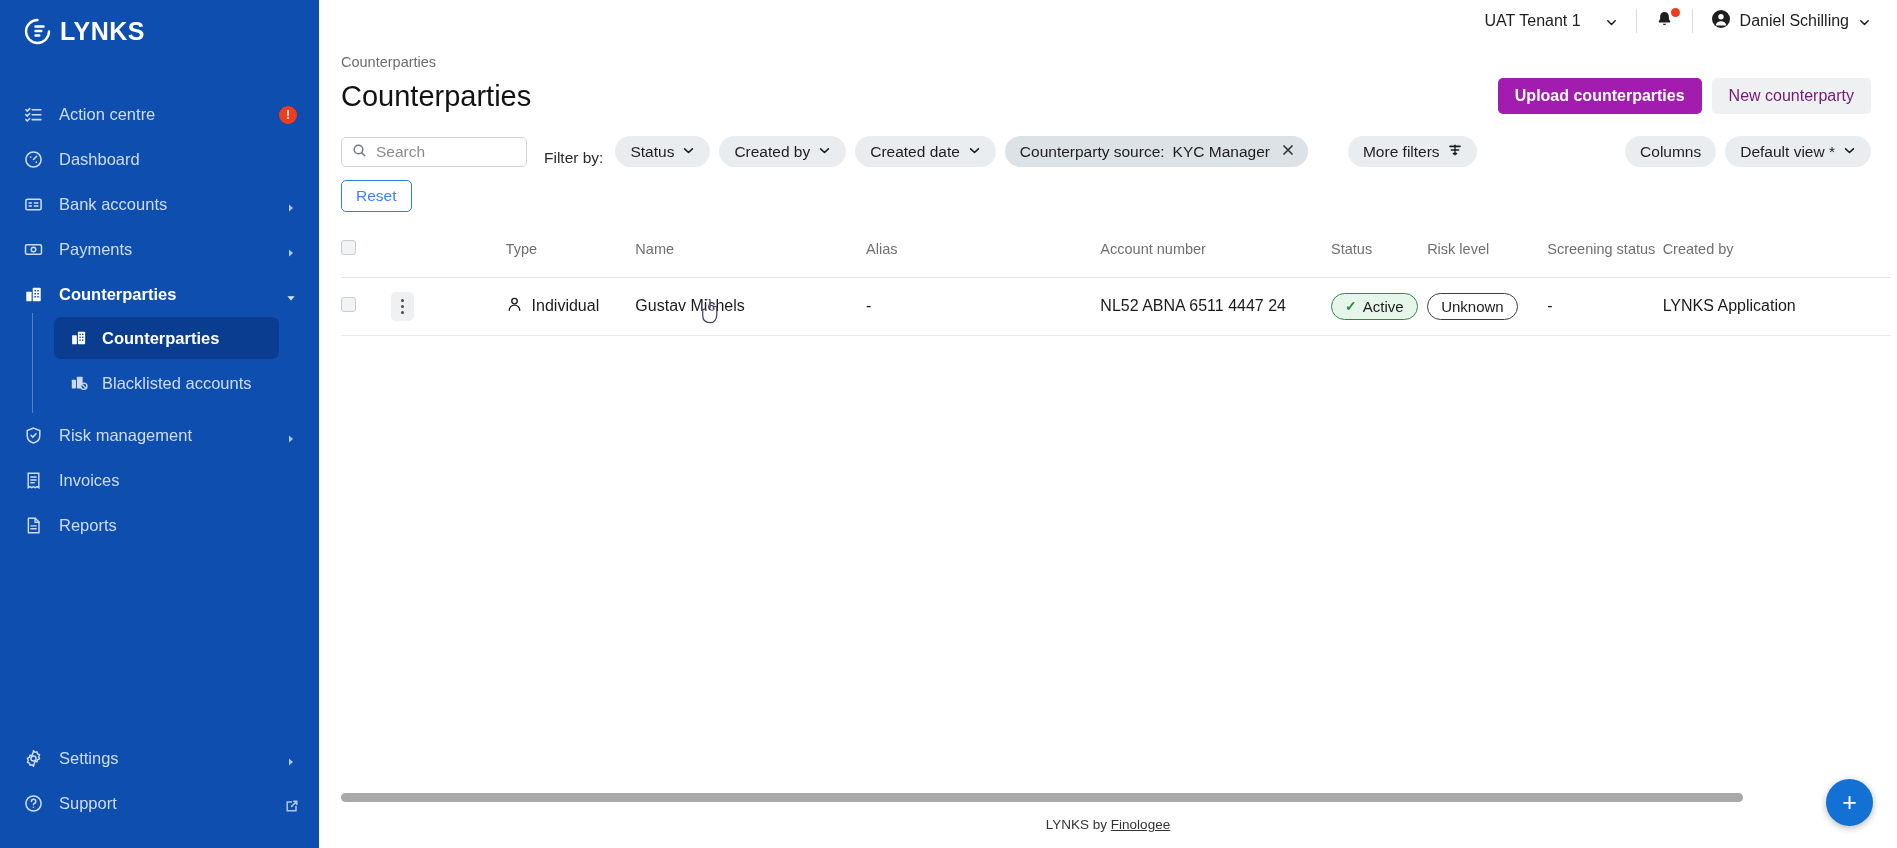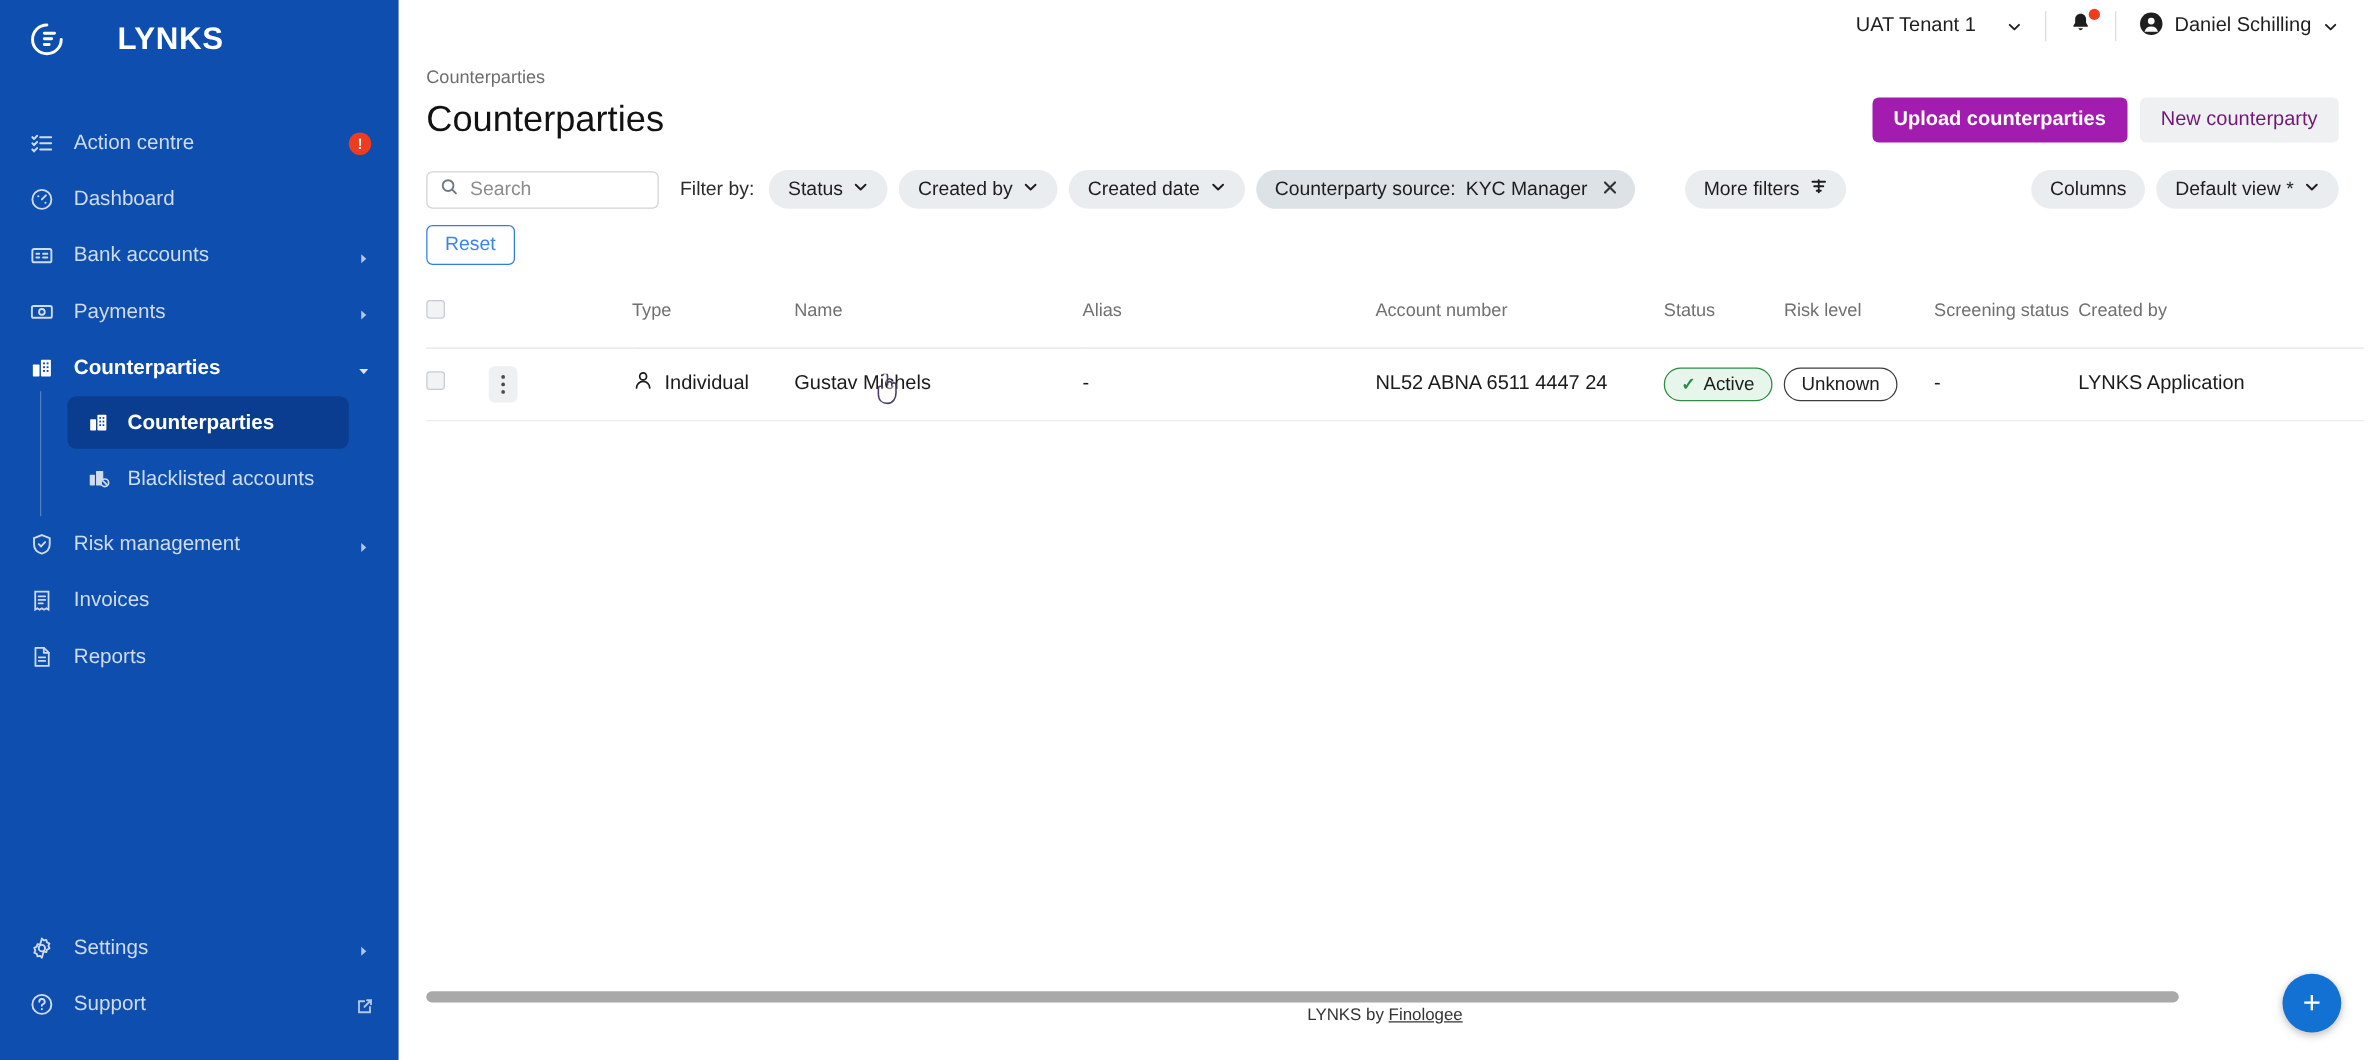--- a/index.html
+++ b/index.html
@@ -19,21 +19,20 @@
     position: relative;
   }
   .logo-wrap {
     height: 62px; display: flex; align-items: center;
     padding-left: 24px; gap: 9px;
   }
   .logo-mark { width: 27px; height: 27px; flex: 0 0 27px; }
   .logo-text {
     color: #ffffff; font-size: 25px; font-weight: bold;
     letter-spacing: 0.5px;
-    margin-left: 34px;
   }
   .nav { margin-top: 30px; display: flex; flex-direction: column; }
   .nav-item {
     height: 45px; display: flex; align-items: center;
     padding: 0 22px 0 24px; gap: 16px;
     color: #cfdcef; font-size: 16.5px; cursor: pointer;
     position: relative;
   }
   .nav-item .ico { width: 19px; height: 19px; flex: 0 0 19px; display:flex; align-items:center; justify-content:center; }
   .nav-item .ico svg { display: block; }
@@ -104,21 +103,21 @@
     font-family: "Liberation Sans", sans-serif; font-weight: bold;
   }
   .btn-secondary {
     background: #eef0f2; color: #701a75; border: none; border-radius: 5px;
     font-size: 16px; padding: 9px 17px; cursor: pointer;
     font-family: "Liberation Sans", sans-serif;
   }
 
   
   .filter-area { padding: 22px 26px 0 22px; }
-  .filter-row { display: flex; align-items: center; gap: 0; }
+  .filter-row { display: flex; align-items: flex-end; gap: 0; }
   .search-box {
     width: 186px; height: 30px; border: 1px solid #cfd3d8; border-radius: 5px;
     display: flex; align-items: center; gap: 9px; padding: 0 10px;
     background: #fff;
   }
   .search-box input {
     border: none; outline: none; font-size: 15.5px; width: 100%;
     font-family: "Liberation Sans", sans-serif; color: #333; background: transparent;
   }
   .search-box input::placeholder { color: #8c8c8c; }
@@ -191,21 +190,21 @@
   
   .hscroll {
     position: absolute; left: 22px; right: 98px; bottom: 46px;
     height: 9px; background: #ffffff;
   }
   .hscroll .thumb {
     height: 9px; border-radius: 5px; background: #a9a9a9; width: 1402px;
     cursor: pointer;
   }
   .footer {
-    position: absolute; left: 0; right: 0; bottom: 29px;
+    position: absolute; left: 0; right: 0; bottom: 16px;
     text-align: center; font-size: 13.5px; color: #333;
   }
   .footer a { color: #333; text-decoration: underline; }
   .fab {
     position: absolute; right: 24px; bottom: 22px;
     width: 47px; height: 47px; border-radius: 50%;
     background: #1471d4; color: #fff;
     display: flex; align-items: center; justify-content: center;
     font-size: 25px; cursor: pointer;
     box-shadow: 0 2px 7px rgba(0,0,0,.28);

